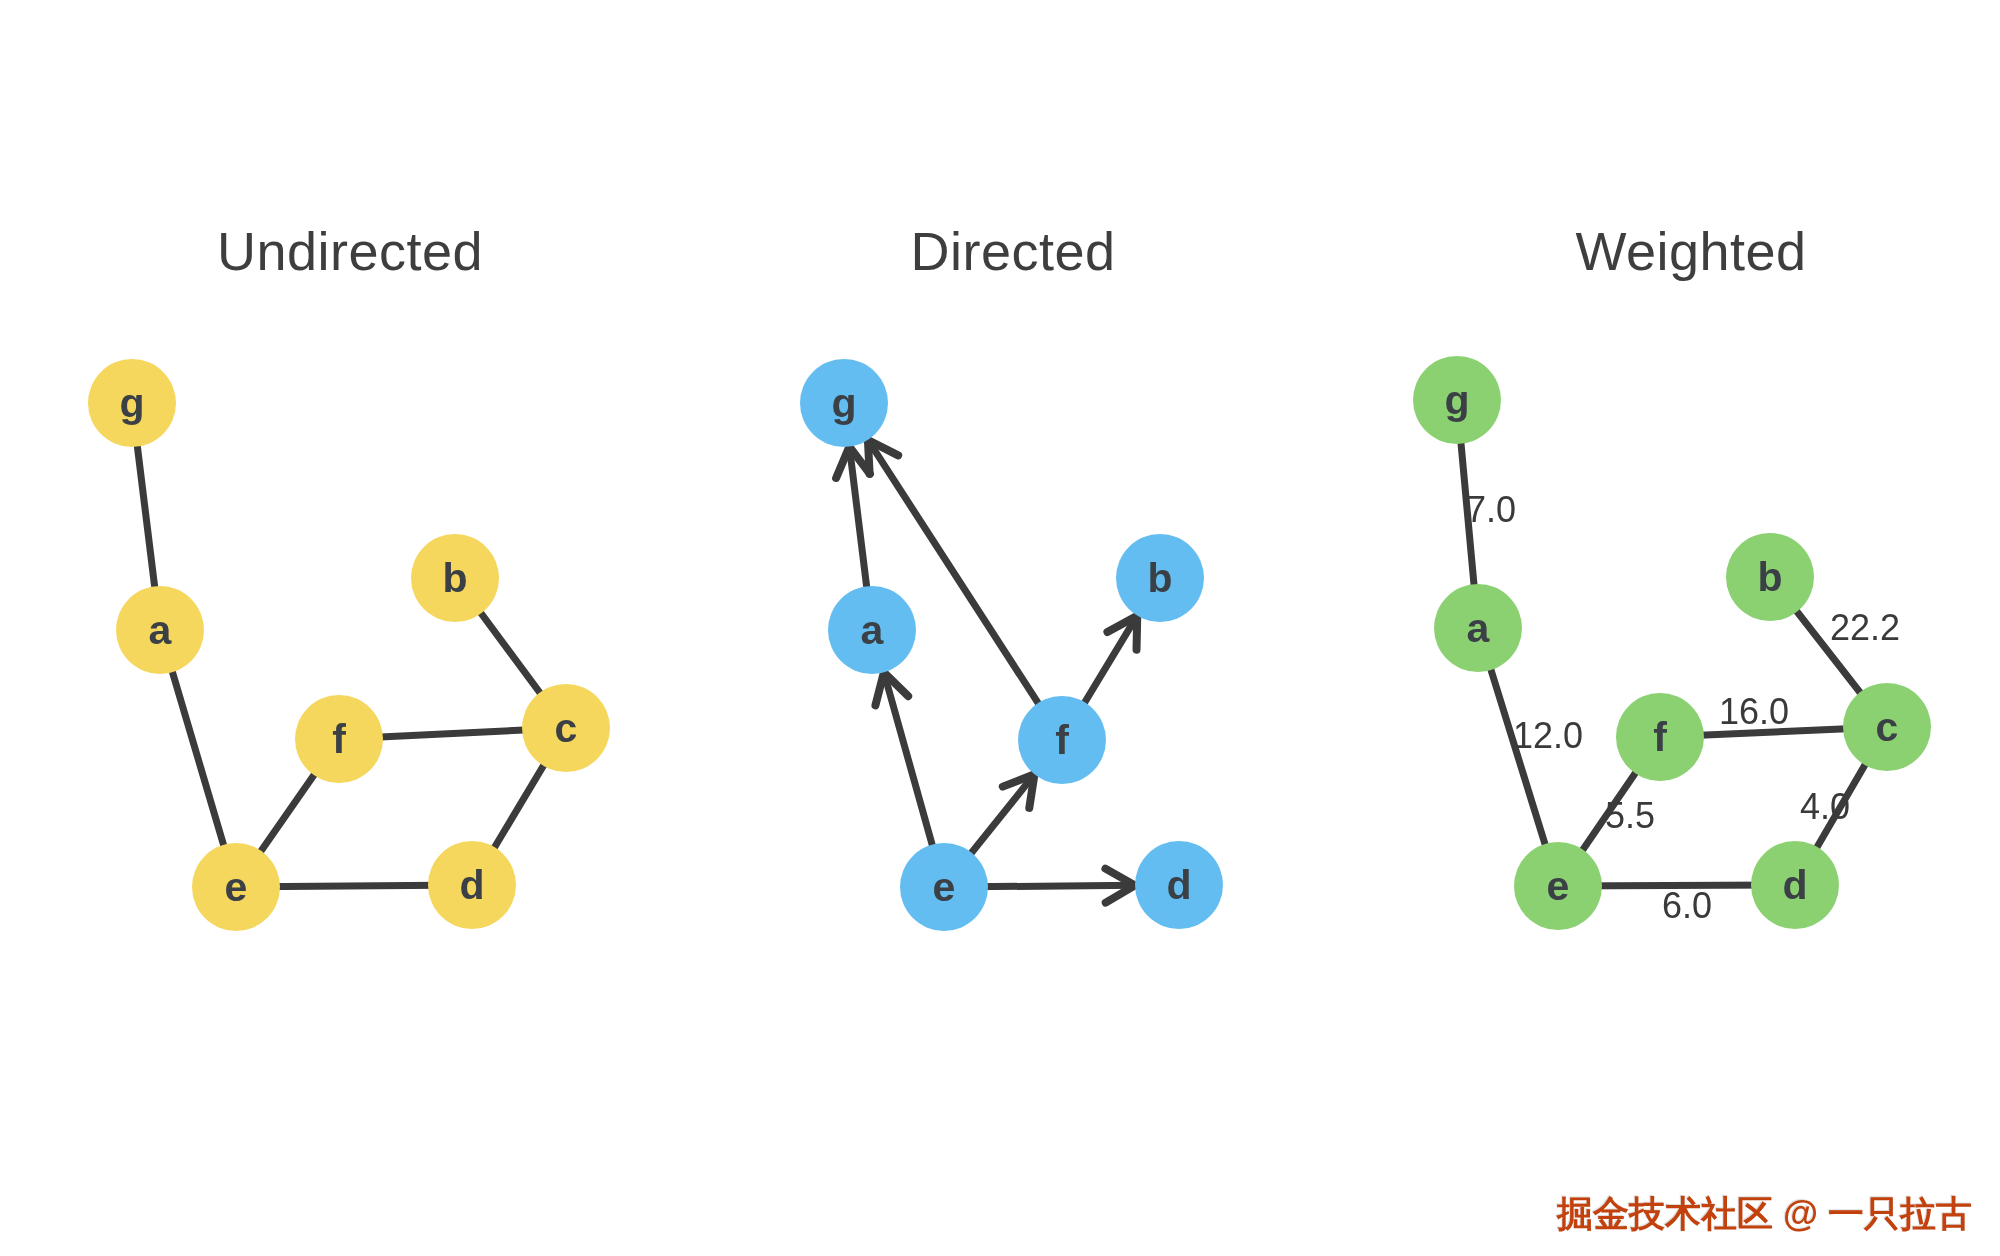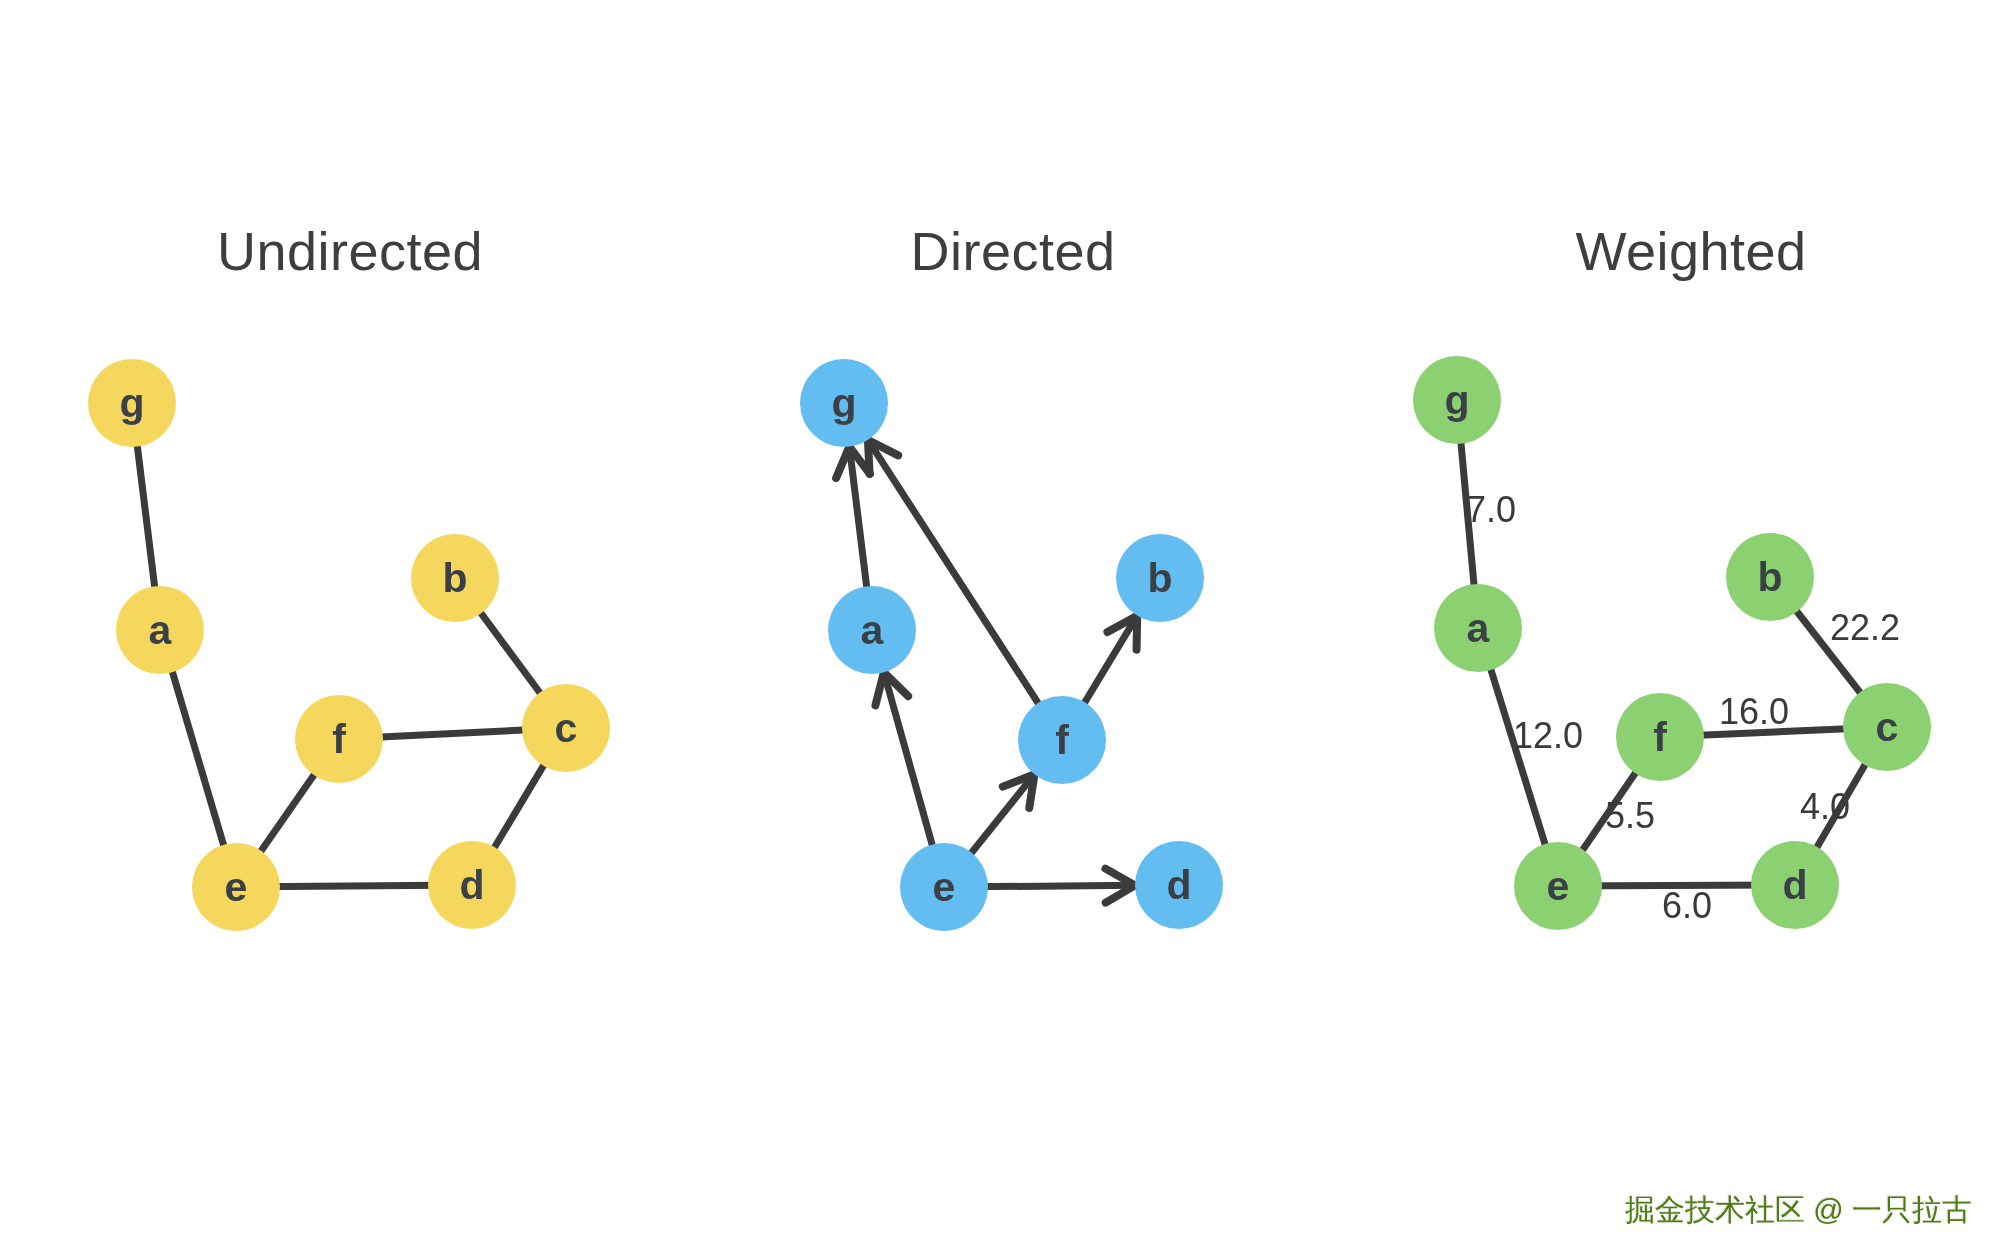--- a/index.html
+++ b/index.html
@@ -39,23 +39,23 @@
     fill: none;
     stroke-linecap: round;
     stroke-linejoin: round;
   }
   .edge-line, .arrow-shaft { stroke-width: 7; }
   .arrow-chevron { stroke-width: 8; }
   #watermark {
     position: absolute;
     right: 28px;
     top: 1190px;
-    font-size: 30px;
-    font-weight: 400;
-    color: #4d7c0f;
+    font-size: 36px;
+    font-weight: 700;
+    color: #c2410c;
     text-shadow: 1px 1px 0 #ffffff, -1px -1px 0 rgba(120,120,120,0.25);
     white-space: nowrap;
   }
 </style>
 </head>
 <body>
 
 <div id="canvas-wrap">
     <svg width="2000" height="1256" viewBox="0 0 2000 1256">
       <g>

